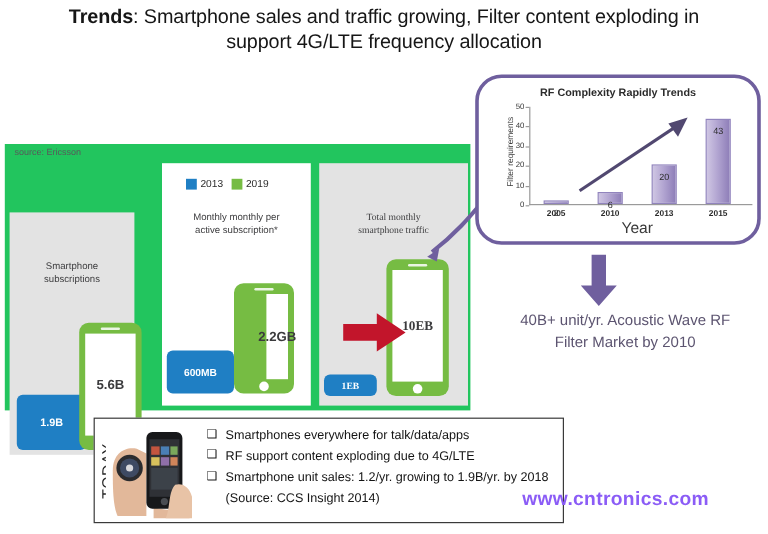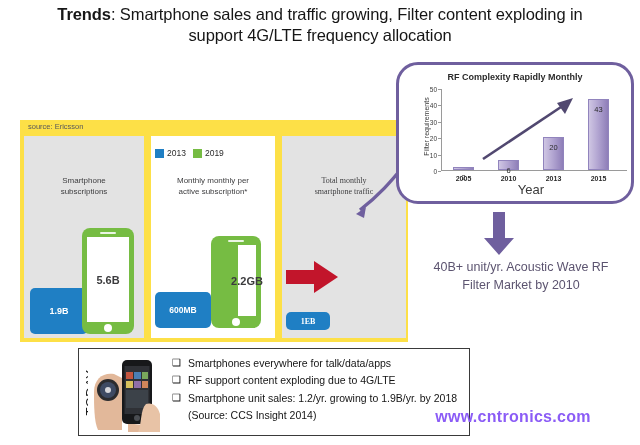--- a/index.html
+++ b/index.html
@@ -12,31 +12,31 @@
   
   #title{
     position:absolute;left:34px;top:4px;width:572px;
     text-align:center;line-height:1.28;
     font-size:16.5px;color:#161616;letter-spacing:-0.1px;
   }
   #title .b{font-weight:bold;}
 
   
   #ericsson{
-    position:absolute;left:20px;top:120px;width:388px;height:222px;
-    background:#fde047;
+    position:absolute;left:4px;top:120px;width:388px;height:222px;
+    background:#22c55e;
   }
   #src-eric{
     position:absolute;left:8px;top:2px;font-size:7.5px;color:#58585a;
   }
   .panel{
     position:absolute;top:16px;height:202px;background:#e3e3e3;
   }
   .panel.plain{background:#ffffff;}
-  #panel1{left:4px;width:120px;}
+  #panel1{left:4px;width:104px;margin-top:41px;}
   #panel2{left:131px;width:124px;}
   #panel3{left:262px;width:124px;font-family:Liberation Serif, serif;}
 
   .panel-cap{
     position:absolute;left:0;right:0;top:40px;text-align:center;
     font-size:8px;color:#3d3d3f;line-height:1.32;
   }
   
   #legend{
     position:absolute;left:155px;top:146px;width:110px;height:14px;
@@ -189,20 +189,25 @@
       <div class="screen">2.2GB</div>
       <div class="home"></div>
     </div>
   </div>
 
   <div class="panel" id="panel3">
     <div class="panel-cap">
       <span>Total monthly</span>
     <br><span>smartphone traffic</span></div>
     <div class="bluebox" style="left:4px;bottom:8px;width:44px;height:18px;font-size:8px;">1EB</div>
+    <div class="phone" style="left:56px;bottom:8px;width:52px;height:114px;">
+      <div class="spk"></div>
+      <div class="screen">10EB</div>
+      <div class="home"></div>
+    </div>
   </div>
 </div>
 
 <div id="legend">
   <span class="it">
     <i class="sw" style="background: rgb(31, 127, 196);"></i>
     <span>2013</span>
   </span>
   <span class="it">
     <i class="sw" style="background: rgb(118, 188, 67);"></i>
@@ -213,21 +218,21 @@
 <svg id="redarrow" viewBox="0 0 56 42">
   <path d="M2 14 L30 14 L30 5 L54 21 L30 37 L30 28 L2 28 Z" fill="#c2152b"></path>
 </svg>
 
 <svg style="position:absolute;left:340px;top:150px;width:80px;height:80px;" viewBox="0 0 80 80">
   <path d="M74 4 C58 22, 46 40, 20 60" stroke="#6f5f9e" stroke-width="3.4" fill="none"></path>
   <path d="M16 64 L26 57 L24 68 Z" fill="#6f5f9e"></path>
 </svg>
 
 <div id="callout">
-  <div id="chart-title">RF Complexity Rapidly Monthly</div>
+  <div id="chart-title">RF Complexity Rapidly Trends</div>
 
   <div id="plot">
     <div id="ylab">Filter requirements</div>
     <div id="axisY"></div>
     <div id="axisX"></div>
     <div id="yticks">
         <div class="ytick" style="top: 82px;">0</div>
         <div class="gtick" style="top: 82px;"></div>
         <div class="ytick" style="top: 65.6px;">10</div>
         <div class="gtick" style="top: 65.6px;"></div>

